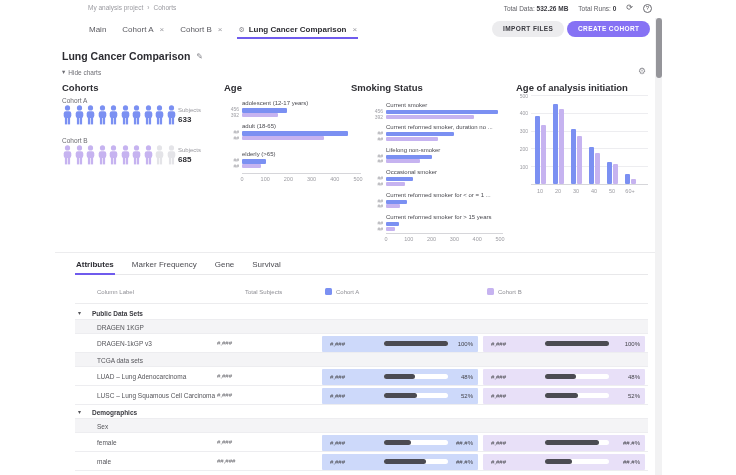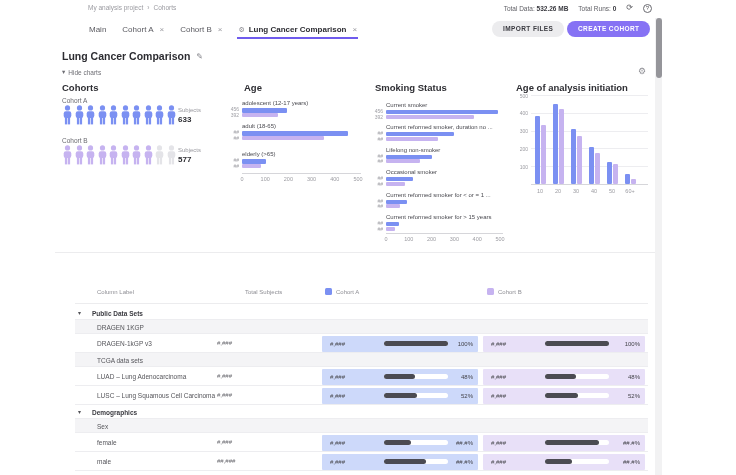--- a/index.html
+++ b/index.html
@@ -119,22 +119,22 @@
     <span>Lung Cancer Comparison</span>
     <span class="edit-ic">✎</span>
   </div>
   <div class="abs hide-charts">
     <span>▾</span>
     <span>Hide charts</span>
   </div>
   <div class="abs charts-gear">⚙</div>
 
   <div class="abs panel-title" style="left:62px">Cohorts</div>
-  <div class="abs panel-title" style="left:244px">Age</div>
-  <div class="abs panel-title" style="left:375px">Smoking Status</div>
+  <div class="abs panel-title" style="left:224px">Age</div>
+  <div class="abs panel-title" style="left:351px">Smoking Status</div>
   <div class="abs panel-title" style="left:516px">Age of analysis initiation</div>
 
   <div class="abs" style="left:62px;top:96px;width:165px;height:156px">
     <div class="cohort-name" style="top:1px">Cohort A</div>
     <div class="icon-row" style="top:9px" id="iconsA">
         <svg width="11" height="20" viewBox="0 0 11 20" fill="#7b90f2">
           <circle cx="5.5" cy="2.9" r="2.6"></circle>
           <rect x="1.7" y="6.2" width="7.6" height="6.8" rx="2.2"></rect>
           <rect x="2.9" y="12" width="2.3" height="7.4"></rect>
           <rect x="5.8" y="12" width="2.3" height="7.4"></rect>
@@ -257,21 +257,21 @@
           <rect x="5.8" y="12" width="2.3" height="7.4"></rect>
         </svg>
       </div>
   </div>
   <div class="abs subj" style="left:178px;top:107px">
     <div>Subjects</div>
     <div class="val">633</div>
   </div>
   <div class="abs subj" style="left:178px;top:147px">
     <div>Subjects</div>
-    <div class="val">577</div>
+    <div class="val">685</div>
   </div>
 
   <div class="abs" style="left:226px;top:80px;width:142px;height:172px" id="age-chart">
       <div class="hbar-label" style="left: 16px; top: 20px;">adolescent (12-17 years)</div>
       <div class="hbar-vals" style="left: 0px; top: 27px; width: 13px;">
         <div>456</div>
         <div>392</div>
       </div>
       <div class="bar" style="left: 16px; top: 28px; width: 45.24px; height: 4.5px; background: rgb(123, 144, 242);"></div>
       <div class="bar" style="left: 16px; top: 32.7px; width: 35.96px; height: 4.5px; background: rgb(198, 179, 240);"></div>
@@ -375,20 +375,26 @@
       <div class="bar" style="left: 96.5px; top: 84.42px; width: 5px; height: 19.58px; background: rgb(198, 179, 240);"></div>
       <div class="tick" style="left: 88px; top: 108px; width: 16px;">50</div>
       <div class="bar" style="left: 108.5px; top: 94.21px; width: 5px; height: 9.79px; background: rgb(123, 144, 242);"></div>
       <div class="bar" style="left: 114.5px; top: 98.66px; width: 5px; height: 5.34px; background: rgb(198, 179, 240);"></div>
       <div class="tick" style="left: 106px; top: 108px; width: 16px;">60+</div>
       <div class="axis-line" style="left: 15px; top: 104px; width: 117px; height: 1px;"></div>
     </div>
 
   <div class="abs divider"></div>
 
+  <div class="abs ttabs" id="table-tabs">
+      <div class="ttab active">Attributes</div>
+      <div class="ttab">Marker Frequency</div>
+      <div class="ttab">Gene</div>
+      <div class="ttab">Survival</div>
+    </div>
 
   <div class="abs thead">
     <span class="h" style="left:22px">Column Label</span>
     <span class="h" style="left:170px">Total Subjects</span>
     <span class="swatch" style="left: 250px; background: rgb(123, 144, 242);" id="swA"></span>
     <span class="h" style="left:261px">Cohort A</span>
     <span class="swatch" style="left: 412px; background: rgb(198, 179, 240);" id="swB"></span>
     <span class="h" style="left:423px">Cohort B</span>
   </div>
 

